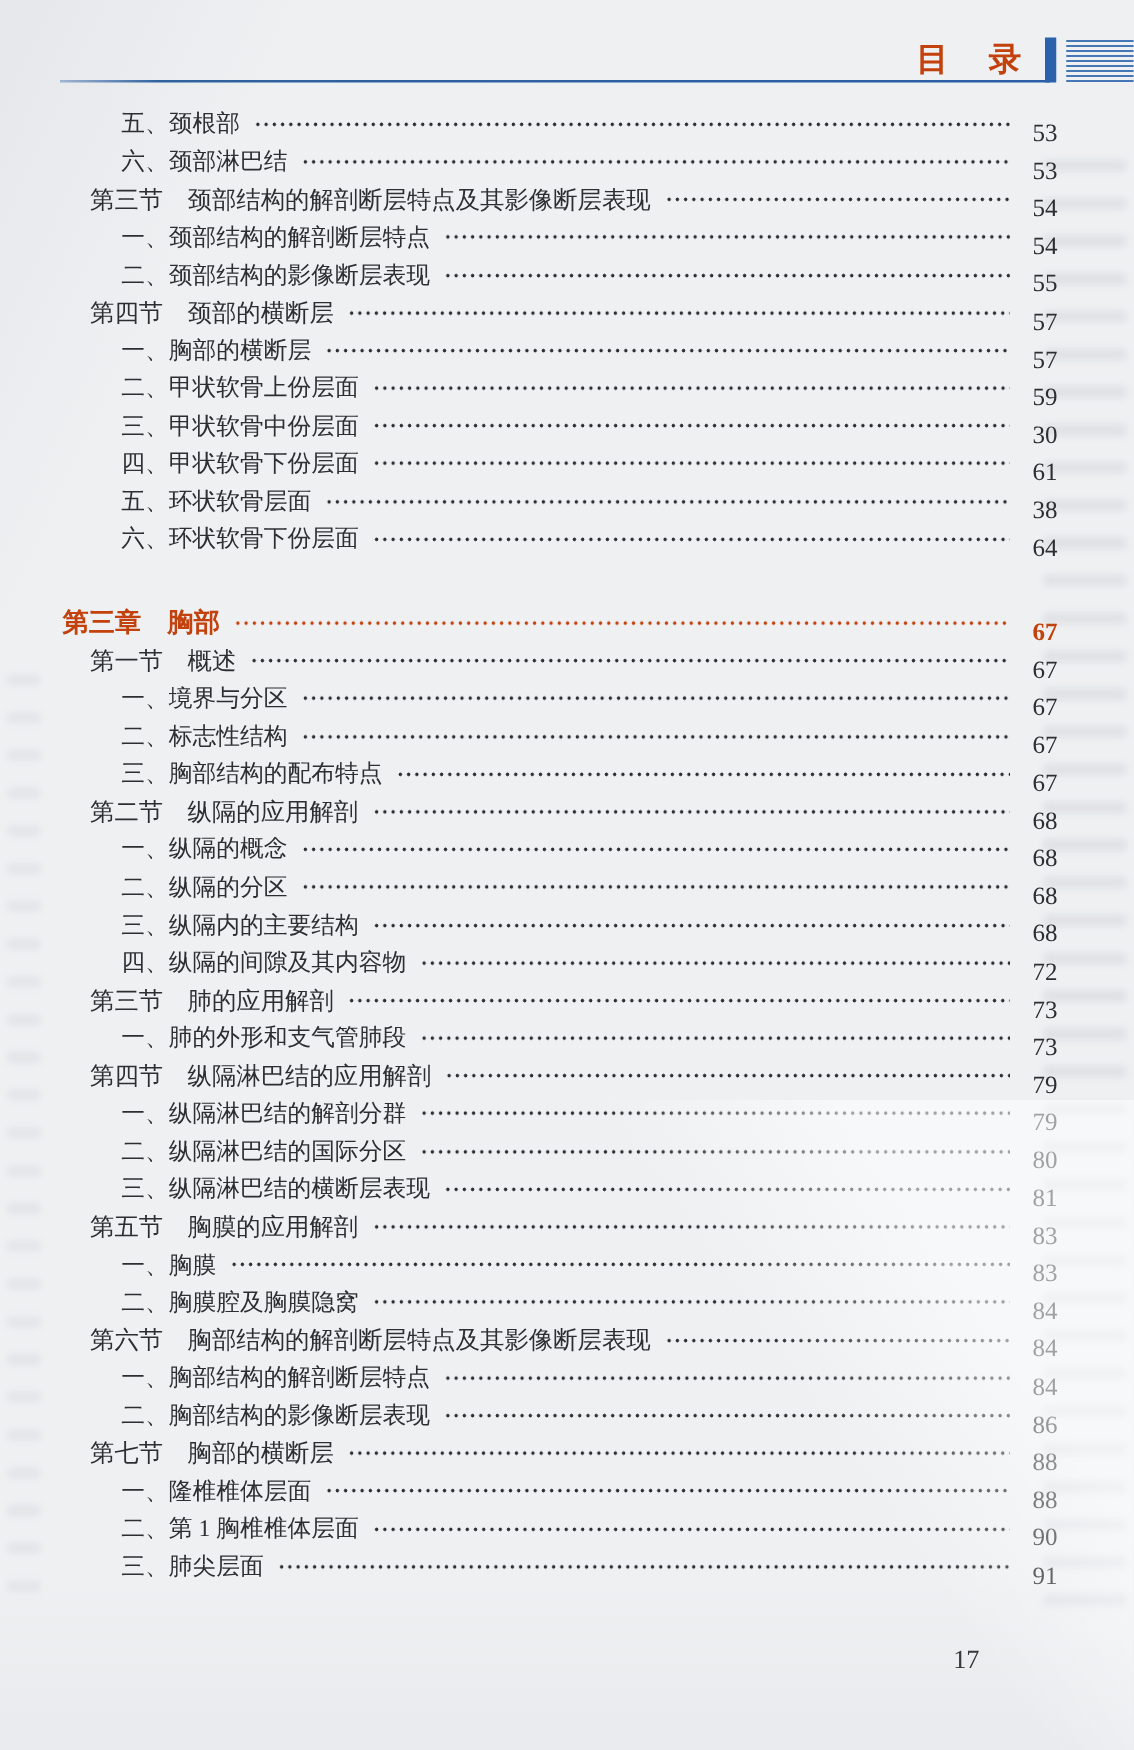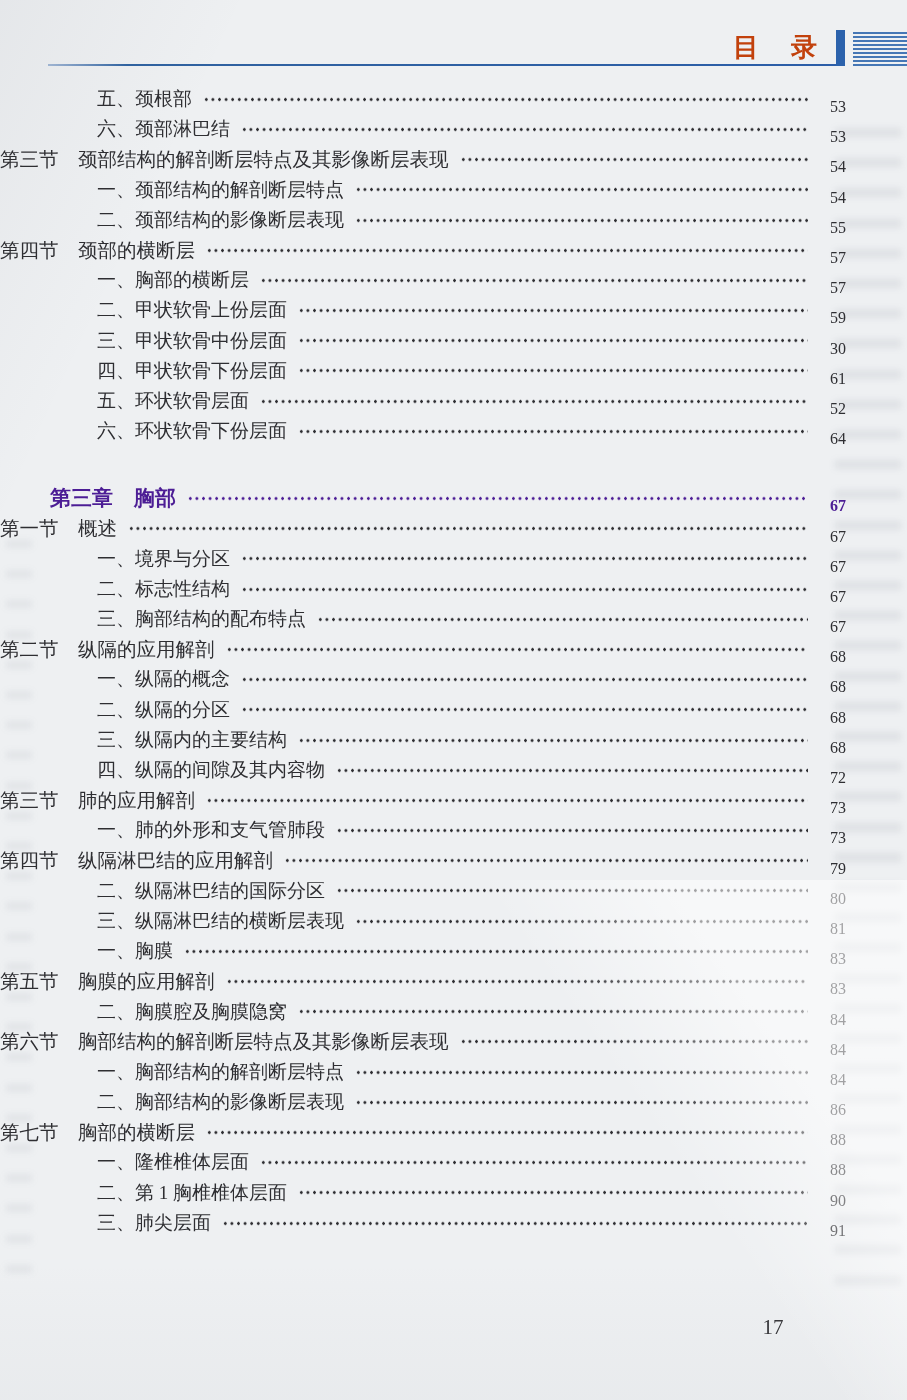--- a/index.html
+++ b/index.html
@@ -40,29 +40,29 @@
   .header-stripes{
     position:absolute;left:853px;top:32px;right:0;height:35px;
     background:repeating-linear-gradient(to bottom, #2e66ad 0 1.7px, transparent 1.7px 4px);
     opacity:0.88;
   }
 
   .toc{position:absolute;top:84px;left:0;right:0;padding-right:61px;}
   .row{display:flex;align-items:center;height:30.2px;color:#2e2e32;font-size:19px;}
   .row .label{white-space:pre;}
   .lvl-item{padding-left:97px;}
-  .lvl-section{font-size:19.5px;}
+  .lvl-section{padding-left:72px;font-size:19.5px;}
   .lvl-chapter{padding-left:50px;font-size:21px;font-weight:bold;margin-top:37px;}
-  .accent{color:#4c1d95;}
+  .accent{color:#c2410c;}
   .dots{
     flex:1;align-self:stretch;margin:0 8px 0 11px;
     background-image:radial-gradient(circle, currentColor 1.25px, transparent 1.6px);
     background-size:6.6px 6.6px;background-repeat:repeat-x;background-position:0 center;
   }
-  .page-no{min-width:30px;text-align:right;font-size:16px;margin-top:16px;}
+  .page-no{min-width:30px;text-align:right;font-size:20px;margin-top:16px;}
 
   .footer-page{
     position:absolute;top:1315px;left:756px;width:34px;text-align:center;
     font-size:21px;color:#38383b;
   }
 </style>
 </head>
 <body>
 
 <div class="bleed bleed-right"></div>
@@ -122,21 +122,21 @@
     <span class="page-no">30</span>
   </div>
     <div class="row lvl-item">
     <span class="label">四、甲状软骨下份层面</span>
     <span class="dots"></span>
     <span class="page-no">61</span>
   </div>
     <div class="row lvl-item">
     <span class="label">五、环状软骨层面</span>
     <span class="dots"></span>
-    <span class="page-no">52</span>
+    <span class="page-no">38</span>
   </div>
     <div class="row lvl-item">
     <span class="label">六、环状软骨下份层面</span>
     <span class="dots"></span>
     <span class="page-no">64</span>
   </div>
     <div class="row lvl-chapter accent">
     <span class="label">第三章　胸部</span>
     <span class="dots"></span>
     <span class="page-no">67</span>
@@ -195,39 +195,44 @@
     <span class="label">一、肺的外形和支气管肺段</span>
     <span class="dots"></span>
     <span class="page-no">73</span>
   </div>
     <div class="row lvl-section">
     <span class="label">第四节　纵隔淋巴结的应用解剖</span>
     <span class="dots"></span>
     <span class="page-no">79</span>
   </div>
     <div class="row lvl-item">
+    <span class="label">一、纵隔淋巴结的解剖分群</span>
+    <span class="dots"></span>
+    <span class="page-no">79</span>
+  </div>
+    <div class="row lvl-item">
     <span class="label">二、纵隔淋巴结的国际分区</span>
     <span class="dots"></span>
     <span class="page-no">80</span>
   </div>
     <div class="row lvl-item">
     <span class="label">三、纵隔淋巴结的横断层表现</span>
     <span class="dots"></span>
     <span class="page-no">81</span>
   </div>
+    <div class="row lvl-section">
+    <span class="label">第五节　胸膜的应用解剖</span>
+    <span class="dots"></span>
+    <span class="page-no">83</span>
+  </div>
     <div class="row lvl-item">
     <span class="label">一、胸膜</span>
     <span class="dots"></span>
     <span class="page-no">83</span>
   </div>
-    <div class="row lvl-section">
-    <span class="label">第五节　胸膜的应用解剖</span>
-    <span class="dots"></span>
-    <span class="page-no">83</span>
-  </div>
     <div class="row lvl-item">
     <span class="label">二、胸膜腔及胸膜隐窝</span>
     <span class="dots"></span>
     <span class="page-no">84</span>
   </div>
     <div class="row lvl-section">
     <span class="label">第六节　胸部结构的解剖断层特点及其影像断层表现</span>
     <span class="dots"></span>
     <span class="page-no">84</span>
   </div>

